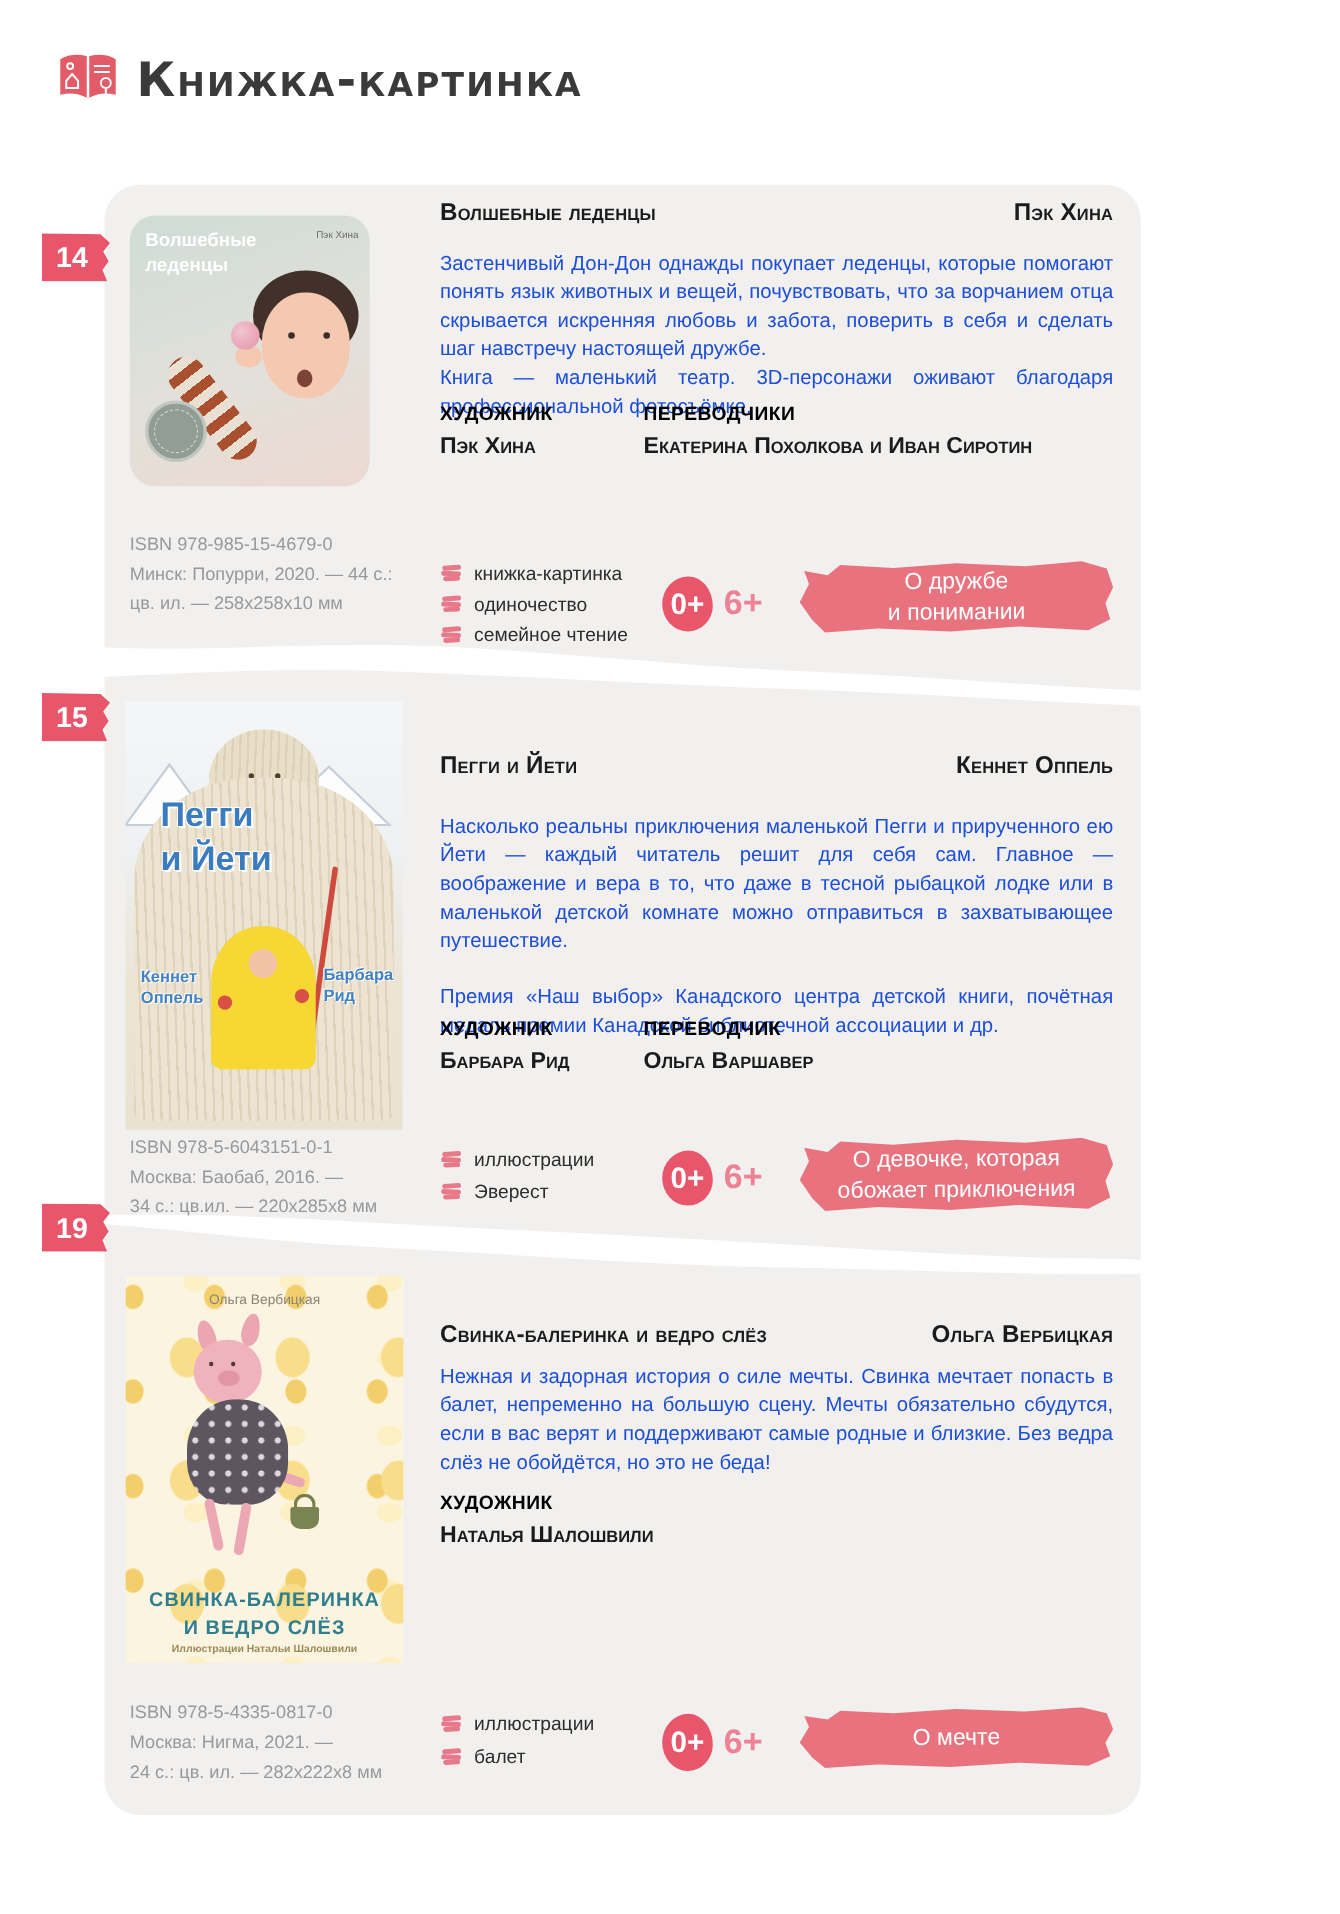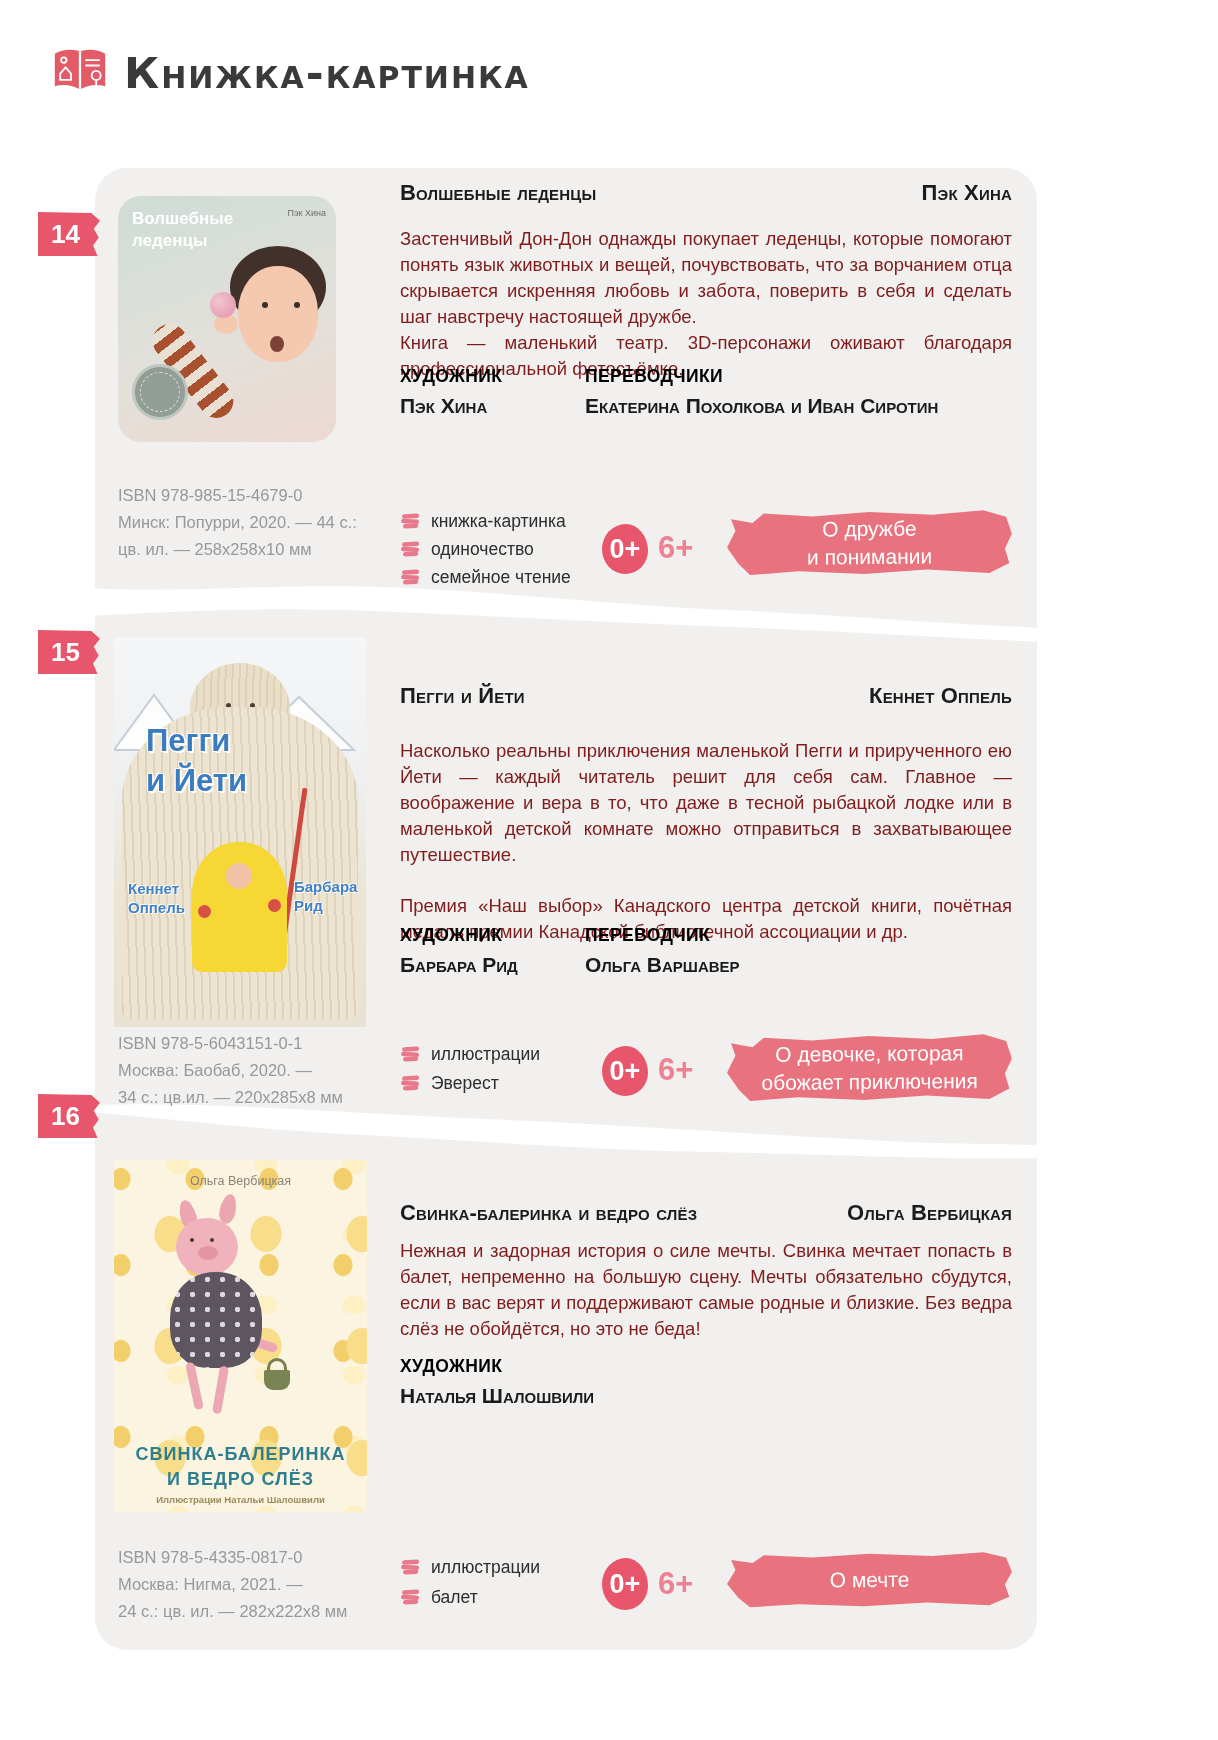--- a/index.html
+++ b/index.html
@@ -21,21 +21,21 @@
                font-weight:bold; font-size:26px; display:flex; align-items:center;
                padding-left:13px; clip-path:polygon(0 0, 86% 2%, 100% 20%, 90% 38%, 98% 58%, 89% 76%, 96% 100%, 0 100%); }
 
   
   .cover { overflow:hidden; border-radius:2px; }
 
   
   .isbn { font-size:16.5px; color:#97989a; line-height:27px; }
   .trow { display:flex; justify-content:space-between; align-items:baseline; width:612px; }
   .btitle, .bauthor { font-variant:small-caps; font-weight:bold; font-size:22px; color:#1b1b1b; letter-spacing:0.2px; }
-  .desc { width:612px; font-size:18.5px; line-height:26px; color:#7f1d1d; text-align:justify; }
+  .desc { width:612px; font-size:18.5px; line-height:26px; color:#1d4ed8; text-align:justify; }
   .desc p { margin:0; }
   .desc p.gap { margin-top:25px; }
   .credits { display:flex; width:612px; }
   .ccol1 { width:185px; }
   .clabel { font-size:17.5px; font-weight:bold; color:#000000; letter-spacing:0.4px; }
   .cname { font-variant:small-caps; font-weight:bold; font-size:21px; color:#1b1b1b; margin-top:7px; }
 
   .tagrow { display:flex; align-items:center; gap:9px; font-size:17.5px; color:#2d2d2d; height:22px; }
   .age0 { background:#e7566a; color:#fff; font-weight:bold; font-size:27px; display:flex;
           align-items:center; justify-content:center;
@@ -126,21 +126,21 @@
   <div class="abs card"></div>
   <svg class="abs sep" style="top:580px;" viewBox="0 0 960 80" preserveAspectRatio="none">
     <path fill="#ffffff" d="M0,8 C100,14 200,2 320,8 C440,14 540,26 640,30 C740,34 860,44 960,48 L960,62 C860,58 740,50 620,46 C500,42 380,34 260,30 C160,27 60,33 0,36 Z"></path>
   </svg>
   <svg class="abs sep" style="top:1096px;" viewBox="0 0 960 80" preserveAspectRatio="none">
     <path fill="#ffffff" d="M0,9 C120,5 260,17 400,23 C540,29 680,39 800,45 C880,49 920,47 960,50 L960,62 C860,64 740,58 620,56 C500,54 380,44 260,38 C160,33 60,20 0,16 Z"></path>
   </svg>
 
   <div class="abs num-badge" style="top:212px;">14</div>
   <div class="abs num-badge" style="top:630px;">15</div>
-  <div class="abs num-badge" style="top:1094px;">16</div>
+  <div class="abs num-badge" style="top:1094px;">19</div>
 
   <div class="abs cover c1" style="left:118px; top:196px; width:218px; height:246px;border-radius:23px;">
     <div class="abs c1-hair"></div>
     <div class="abs c1-face"></div>
     <div class="abs c1-eye" style="left:144px; top:106px;"></div>
     <div class="abs c1-eye" style="left:176px; top:106px;"></div>
     <div class="abs c1-mouth"></div>
     <div class="abs c1-arm"></div>
     <div class="abs c1-hand"></div>
     <div class="abs c1-candy"></div>
@@ -236,21 +236,21 @@
     <div class="abs c2-title">
       <div>Пегги</div>
       <div>и Йети</div>
     </div>
     <div class="abs c2-name" style="left:14px; top:242px; width:84px;">Кеннет Оппель</div>
     <div class="abs c2-name" style="left:180px; top:240px; width:70px;">Барбара Рид</div>
   </div>
 
   <div class="abs isbn" style="left:118px; top:1030px; width:290px;">
     <div>ISBN 978-5-6043151-0-1</div>
-    <div>Москва: Баобаб, 2020. —</div>
+    <div>Москва: Баобаб, 2016. —</div>
     <div>34 с.: цв.ил. — 220х285х8 мм</div>
   </div>
 
   <div class="abs trow" style="left:400px; top:683px;">
     <span class="btitle">Пегги и Йети</span>
     <span class="bauthor">Кеннет Оппель</span>
   </div>
 
   <div class="abs desc" style="left:400px; top:738px;">
     <p>Насколько реальны приключения маленькой Пегги и прирученного ею Йети — каждый читатель решит для себя сам. Главное — воображение и вера в то, что даже в тесной рыбацкой лодке или в маленькой детской комнате можно отправиться в захватывающее путешествие.</p>

